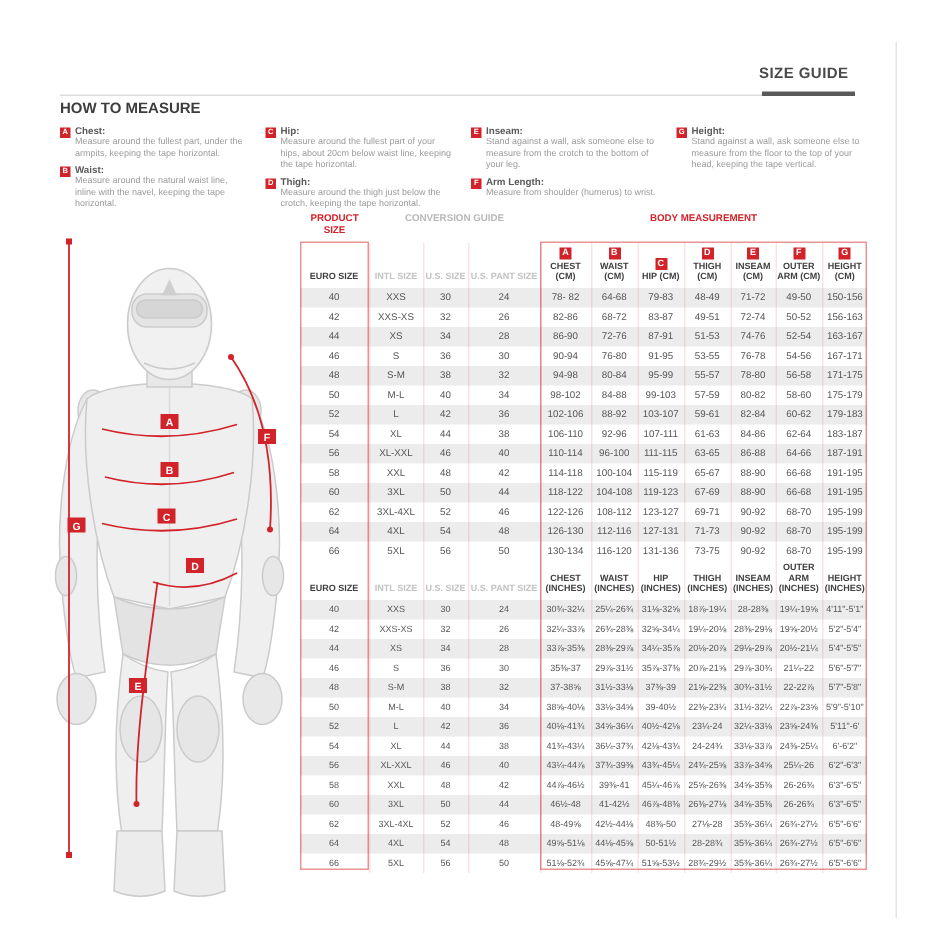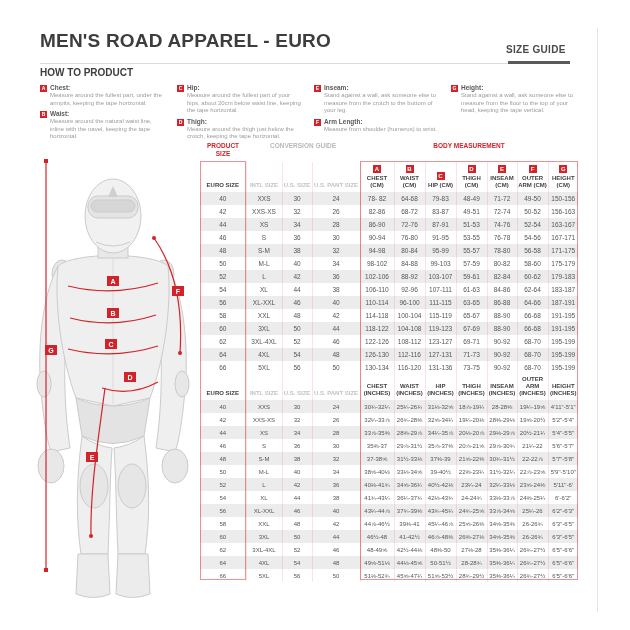--- a/index.html
+++ b/index.html
@@ -51,27 +51,26 @@
   .box-euro { position:absolute; left:200px; top:161px; width:46px; height:419px;
               border:1px solid rgba(213,60,60,0.55); box-sizing:border-box; pointer-events:none; }
   .box-meas { position:absolute; left:360px; top:161px; width:218px; height:419px;
               border:1px solid rgba(213,60,60,0.55); box-sizing:border-box; pointer-events:none; }
 </style>
 </head>
 <body>
 
 <div class="canvas">
 
-  <div class="page-title">MEN'S ROAD APPAREL - EURO</div>
   <div class="size-guide-tab">SIZE GUIDE</div>
   <div class="tab-rule"></div>
   <div class="tab-rule-active"></div>
   <div class="right-rule"></div>
 
-  <div class="htm-title">HOW TO PRODUCT</div>
+  <div class="htm-title">HOW TO MEASURE</div>
   <div class="measure-row" id="measure-cols">
       <div class="m-col">
         <div class="m-item">
           <span class="m-badge">A</span>
           <div>
             <div class="m-title">Chest:</div>
             <div class="m-text">Measure around the fullest part, under the armpits, keeping the tape horizontal.</div>
           </div>
         </div>
         <div class="m-item">

